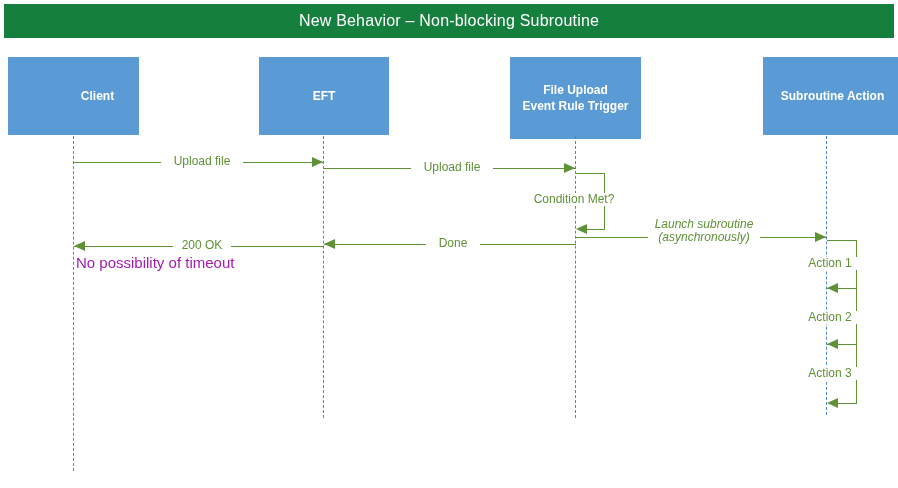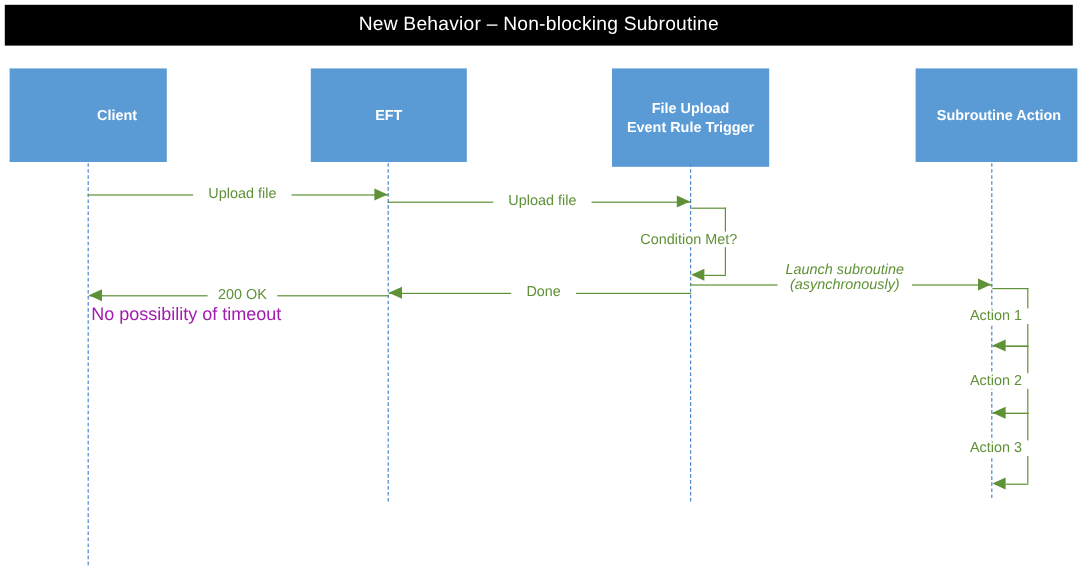--- a/index.html
+++ b/index.html
@@ -18,21 +18,21 @@
     overflow: hidden;
   }
 
   
   .title-bar {
     position: absolute;
     left: 4px;
     top: 4px;
     width: 890px;
     height: 34px;
-    background: #000000;
+    background: #15803d;
     display: flex;
     align-items: center;
     justify-content: center;
   }
   .title-text {
     color: #ffffff;
     font-size: 16px;
     letter-spacing: .2px;
     white-space: nowrap;
   }

